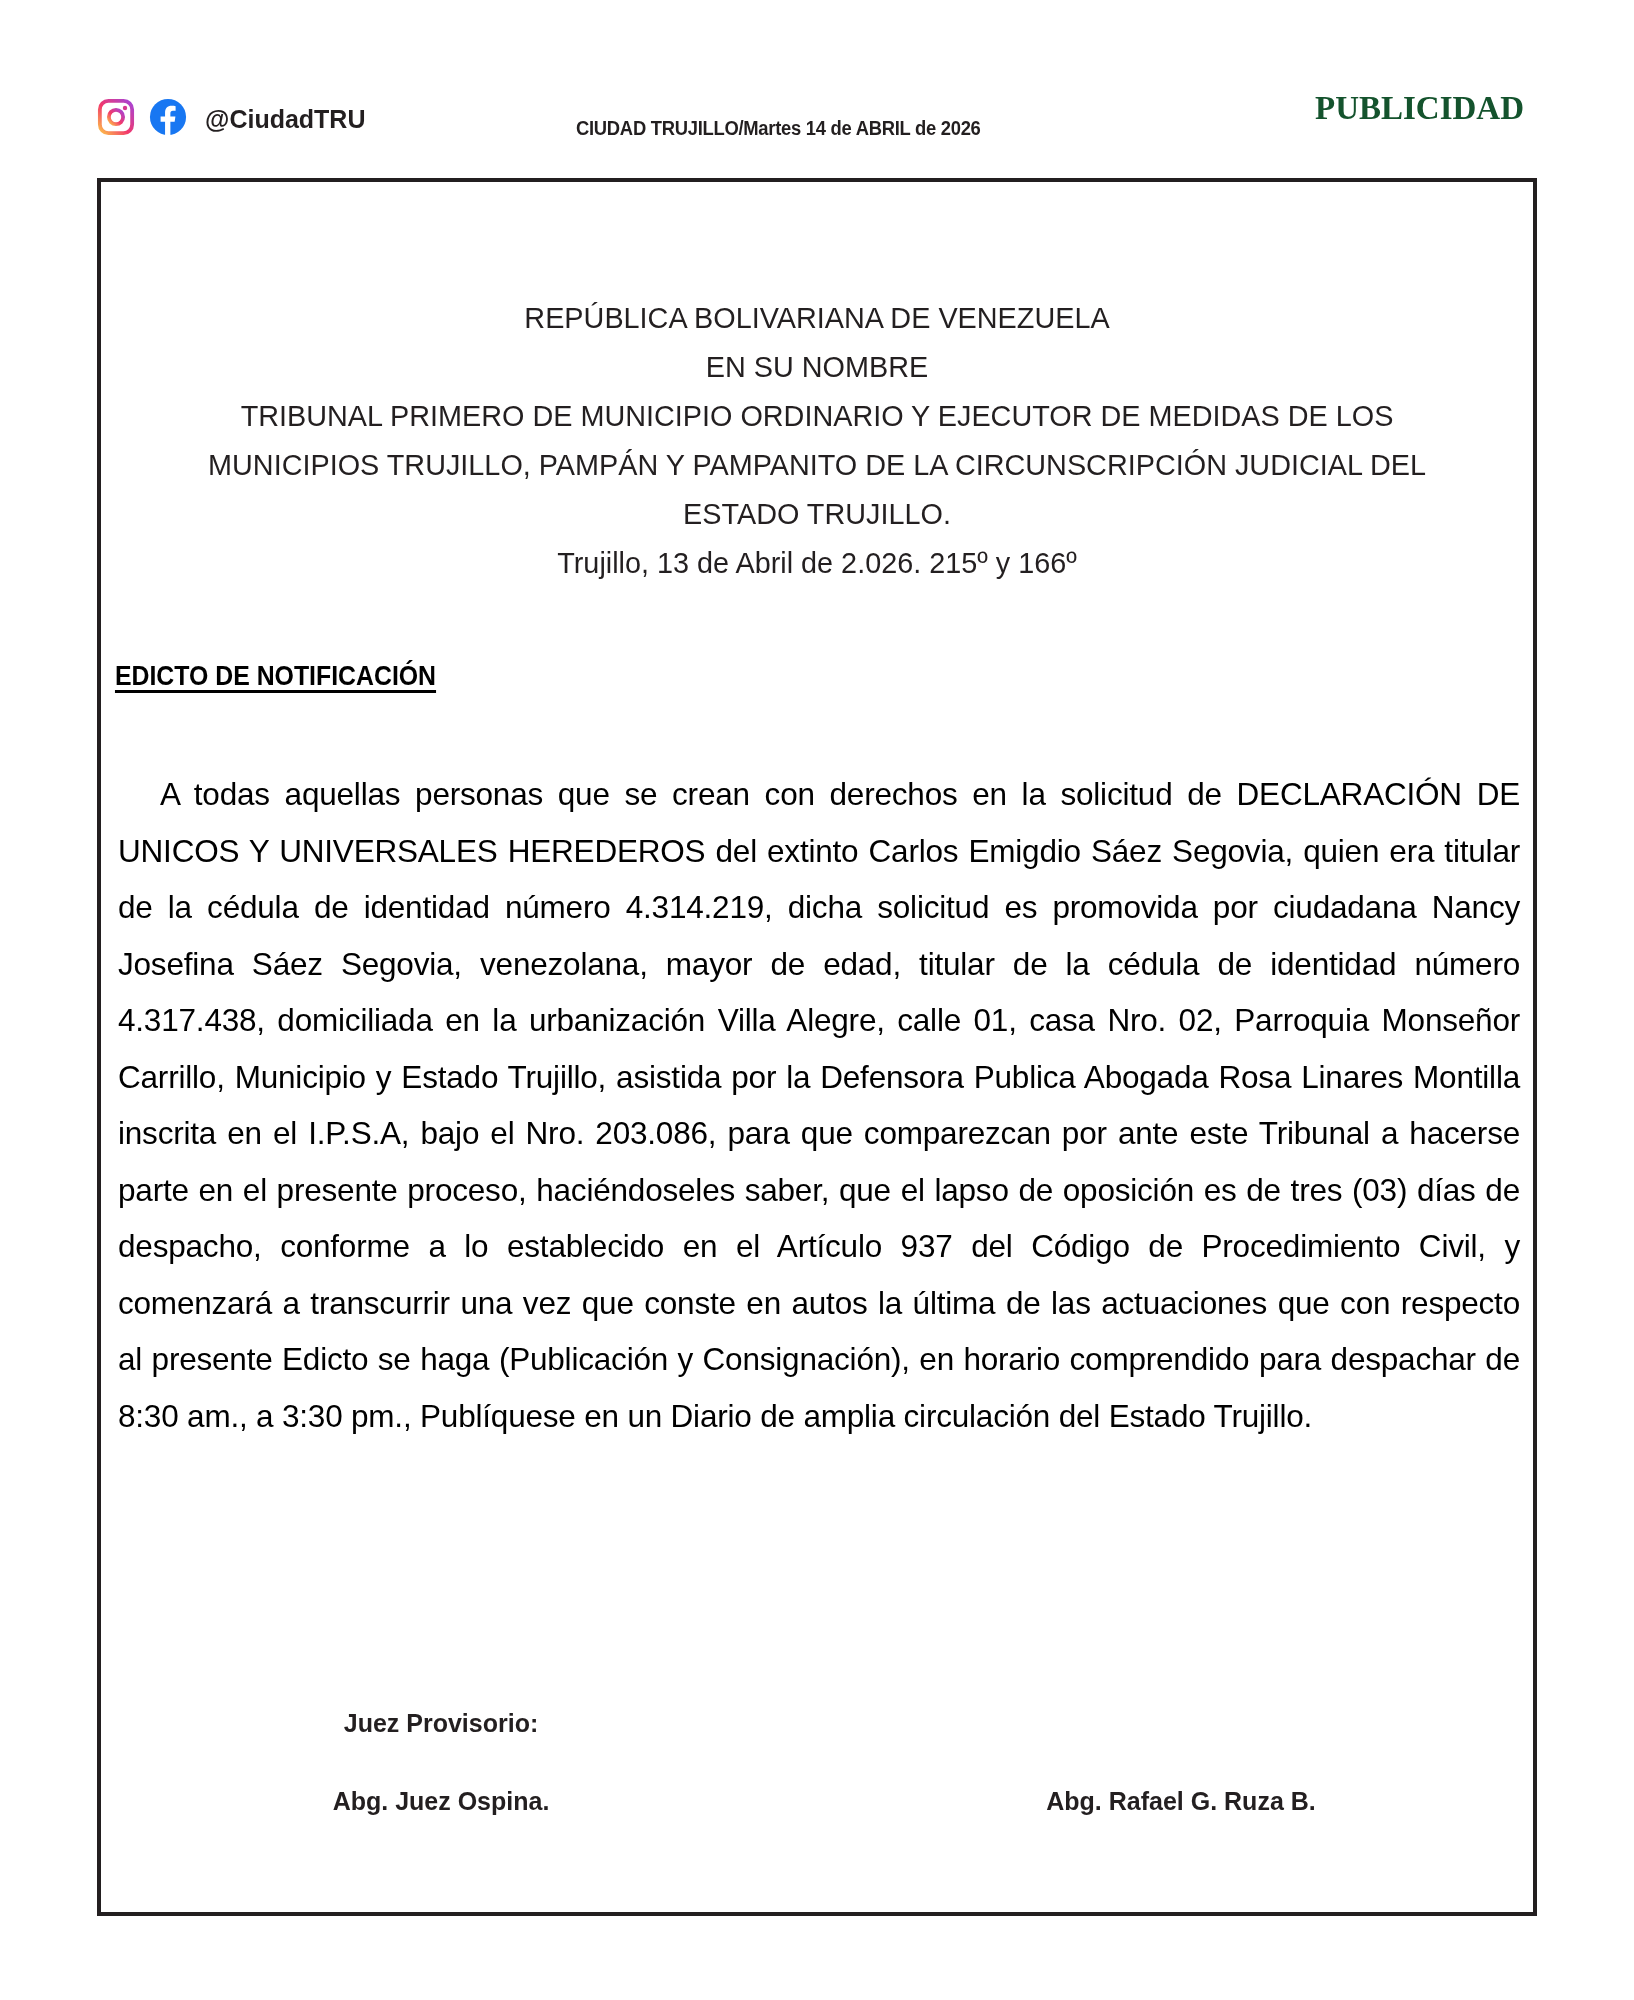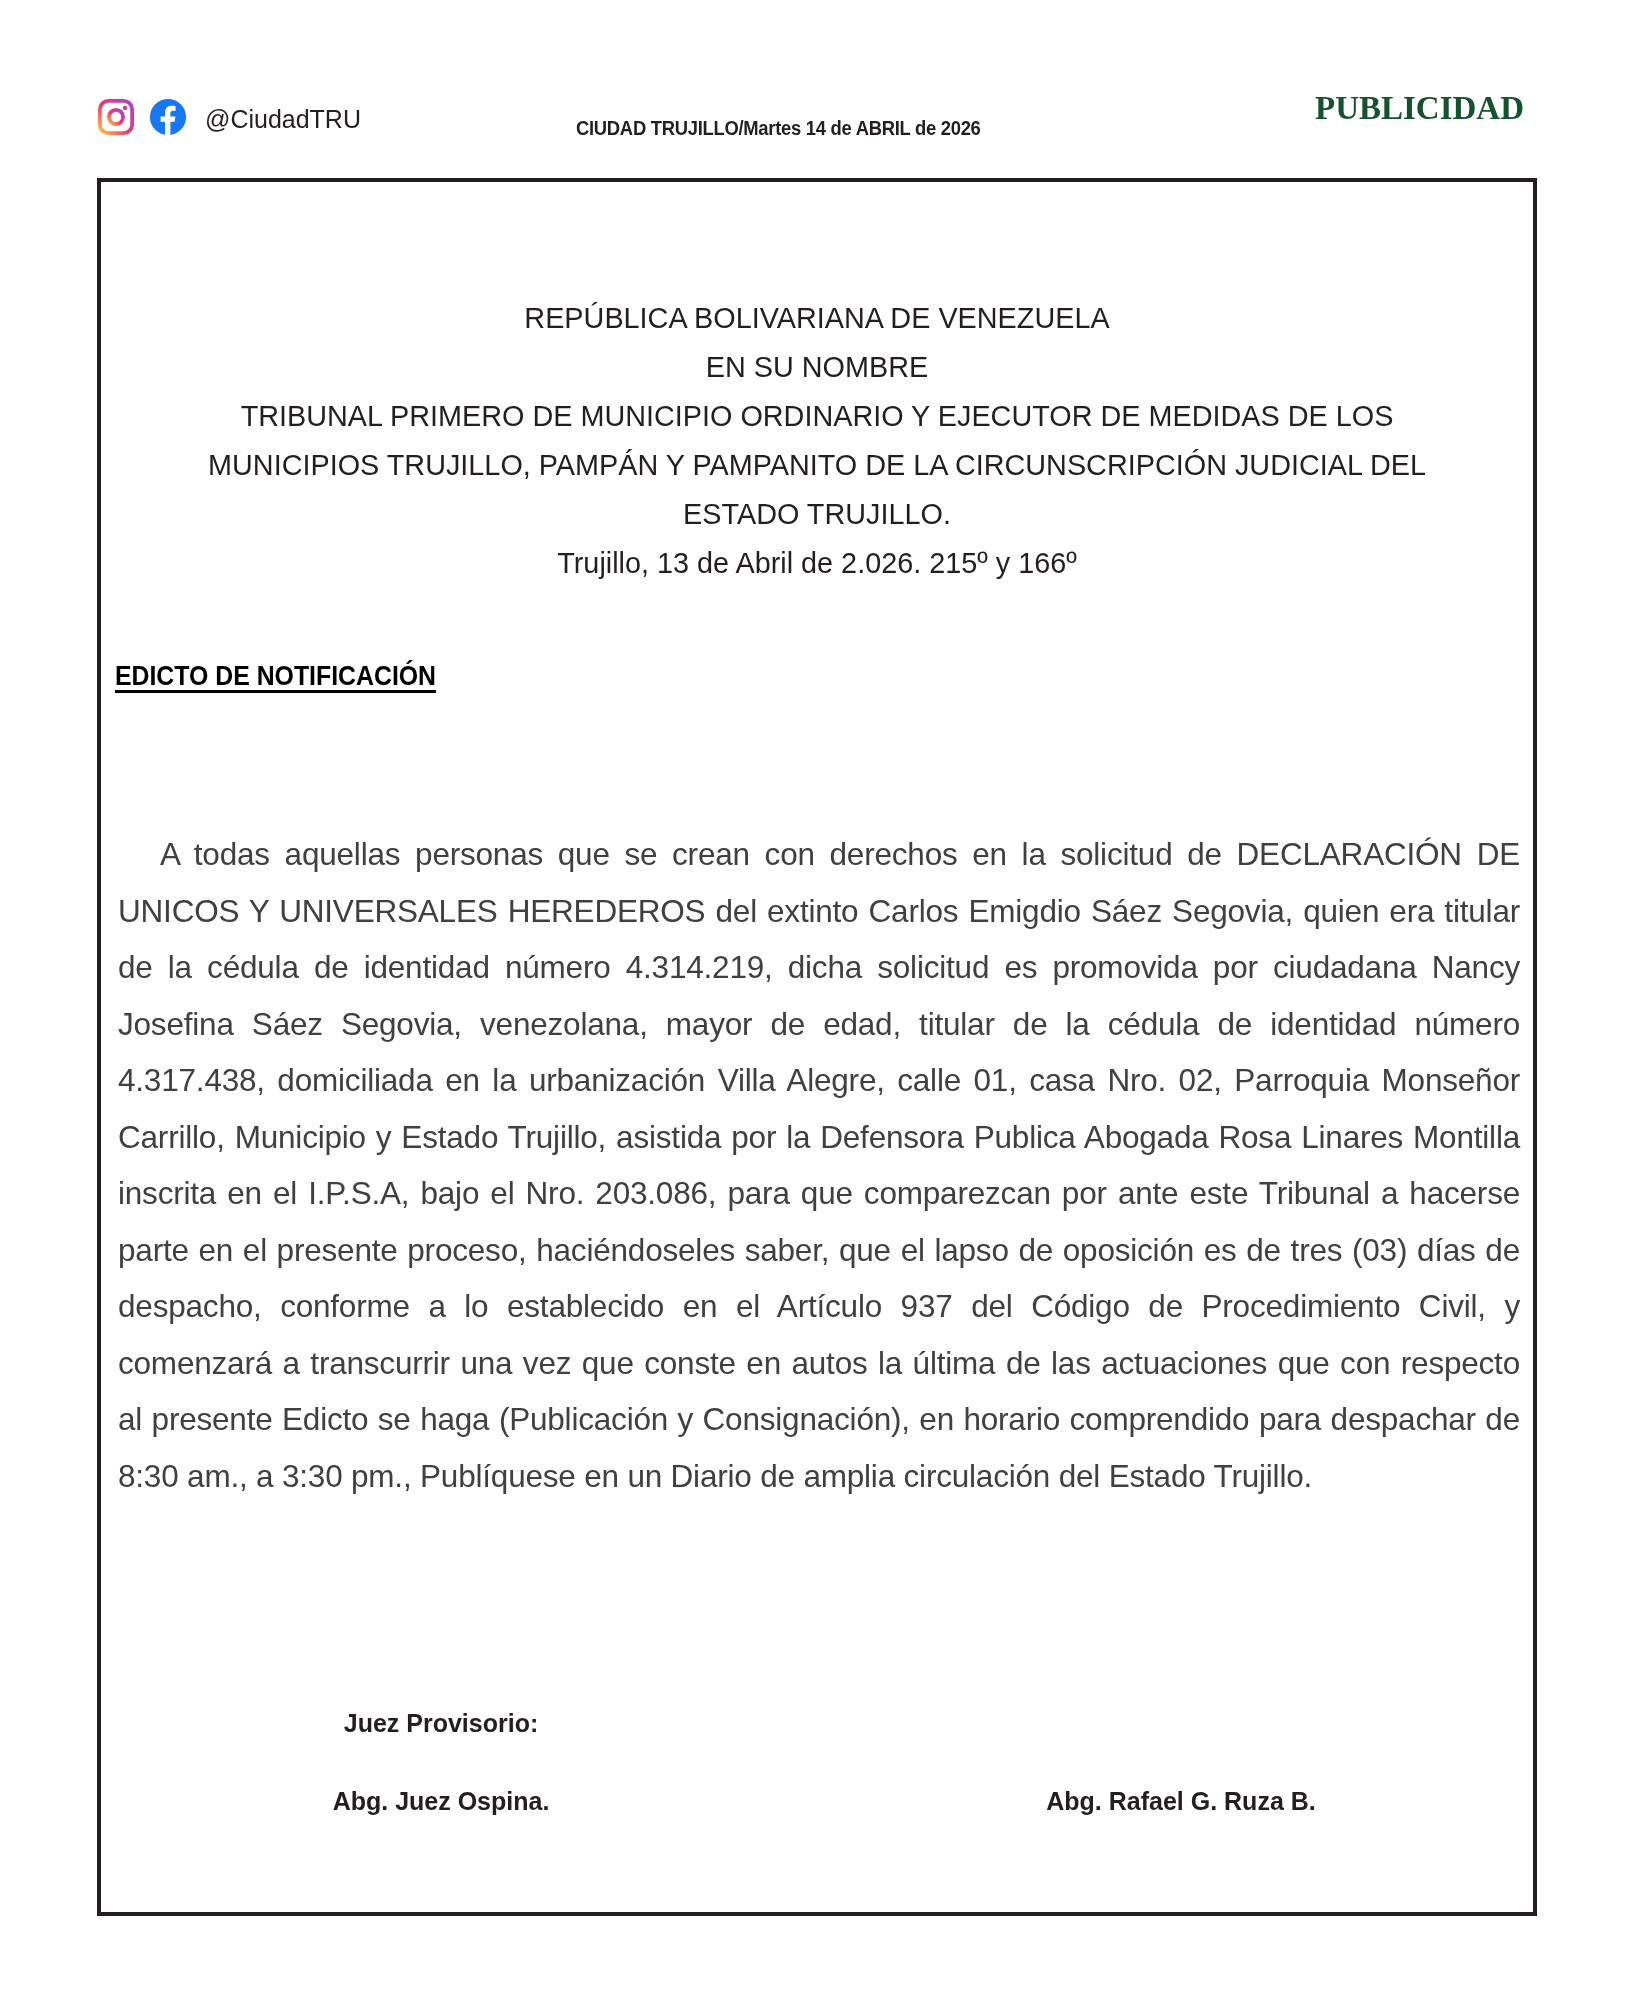--- a/index.html
+++ b/index.html
@@ -1,31 +1,31 @@
 <!DOCTYPE html>
 <html><head>
 <meta charset="utf-8">
 <style>
   html, body { margin: 0; padding: 0; background: #ffffff; }
   body { width: 1634px; height: 2000px; position: relative; overflow: hidden; color: #231f20; }
   .header { position: absolute; left: 0; top: 0; width: 1634px; height: 170px; }
   .social { position: absolute; left: 97px; top: 98px; display: flex; align-items: center; }
   .ig-icon { width: 38px; height: 38px; margin-right: 14px; }
   .fb-icon { width: 38px; height: 38px; margin-right: 18px; }
-  .handle { font-family: "Liberation Sans", sans-serif; font-weight: normal; font-size: 25px; color: #231f20; margin-top: 4px; }
+  .handle { font-family: "Liberation Sans", sans-serif; font-weight: bold; font-size: 25px; color: #231f20; margin-top: 4px; }
   .dateline { position: absolute; left: 576px; top: 117px; font-family: "Liberation Sans", sans-serif; font-weight: bold; font-size: 20px; letter-spacing: -0.3px; transform: scaleX(0.92); transform-origin: left center; color: #231f20; }
   .section-label { position: absolute; right: 110px; top: 90px; font-family: Liberation Serif, serif; font-weight: bold; font-size: 33px; color: #14532d; letter-spacing: 0px; }
   .frame { position: absolute; left: 97px; top: 178px; width: 1432px; height: 1730px; border: 4px solid #231f20; box-sizing: content-box; }
   .heading { position: absolute; left: 0; top: 93px; width: 100%; text-align: center; font-family: "Liberation Sans", sans-serif; font-size: 30px; line-height: 49px; color: #231f20; margin-top: 18px; }
   .heading div { transform: scaleX(0.96); }
   .title { position: absolute; left: 0; width: 100%; text-align: left; font-family: "Liberation Sans", sans-serif; font-weight: bold; font-size: 27px; color: #000000; }
   .title span { text-decoration: underline; text-decoration-thickness: 3px; text-underline-offset: 5px; display: inline-block; transform: scaleX(0.92); }
   .title.edicto { top: 479px; }
   .title.hace { top: 554px; }
-  .body-text { position: absolute; left: 17px; top: 644px; width: 1402px; font-family: "Liberation Sans", sans-serif; font-size: 31.5px; line-height: 56.5px; text-align: justify; text-indent: 42px; color: #404040; letter-spacing: -0.2px; }
+  .body-text { position: absolute; left: 17px; top: 584px; width: 1402px; font-family: "Liberation Sans", sans-serif; font-size: 31.5px; line-height: 56.5px; text-align: justify; text-indent: 42px; color: #000000; letter-spacing: -0.2px; }
   .sig { position: absolute; font-family: "Liberation Sans", sans-serif; font-weight: bold; font-size: 25px; color: #231f20; text-align: center; }
   .sig-left { left: 130px; width: 420px; }
   .sig-right { left: 870px; width: 420px; }
   .sig-role { top: 1527px; }
   .sig-name { top: 1605px; }
 </style>
 </head>
 <body>
 
 <div class="header">

